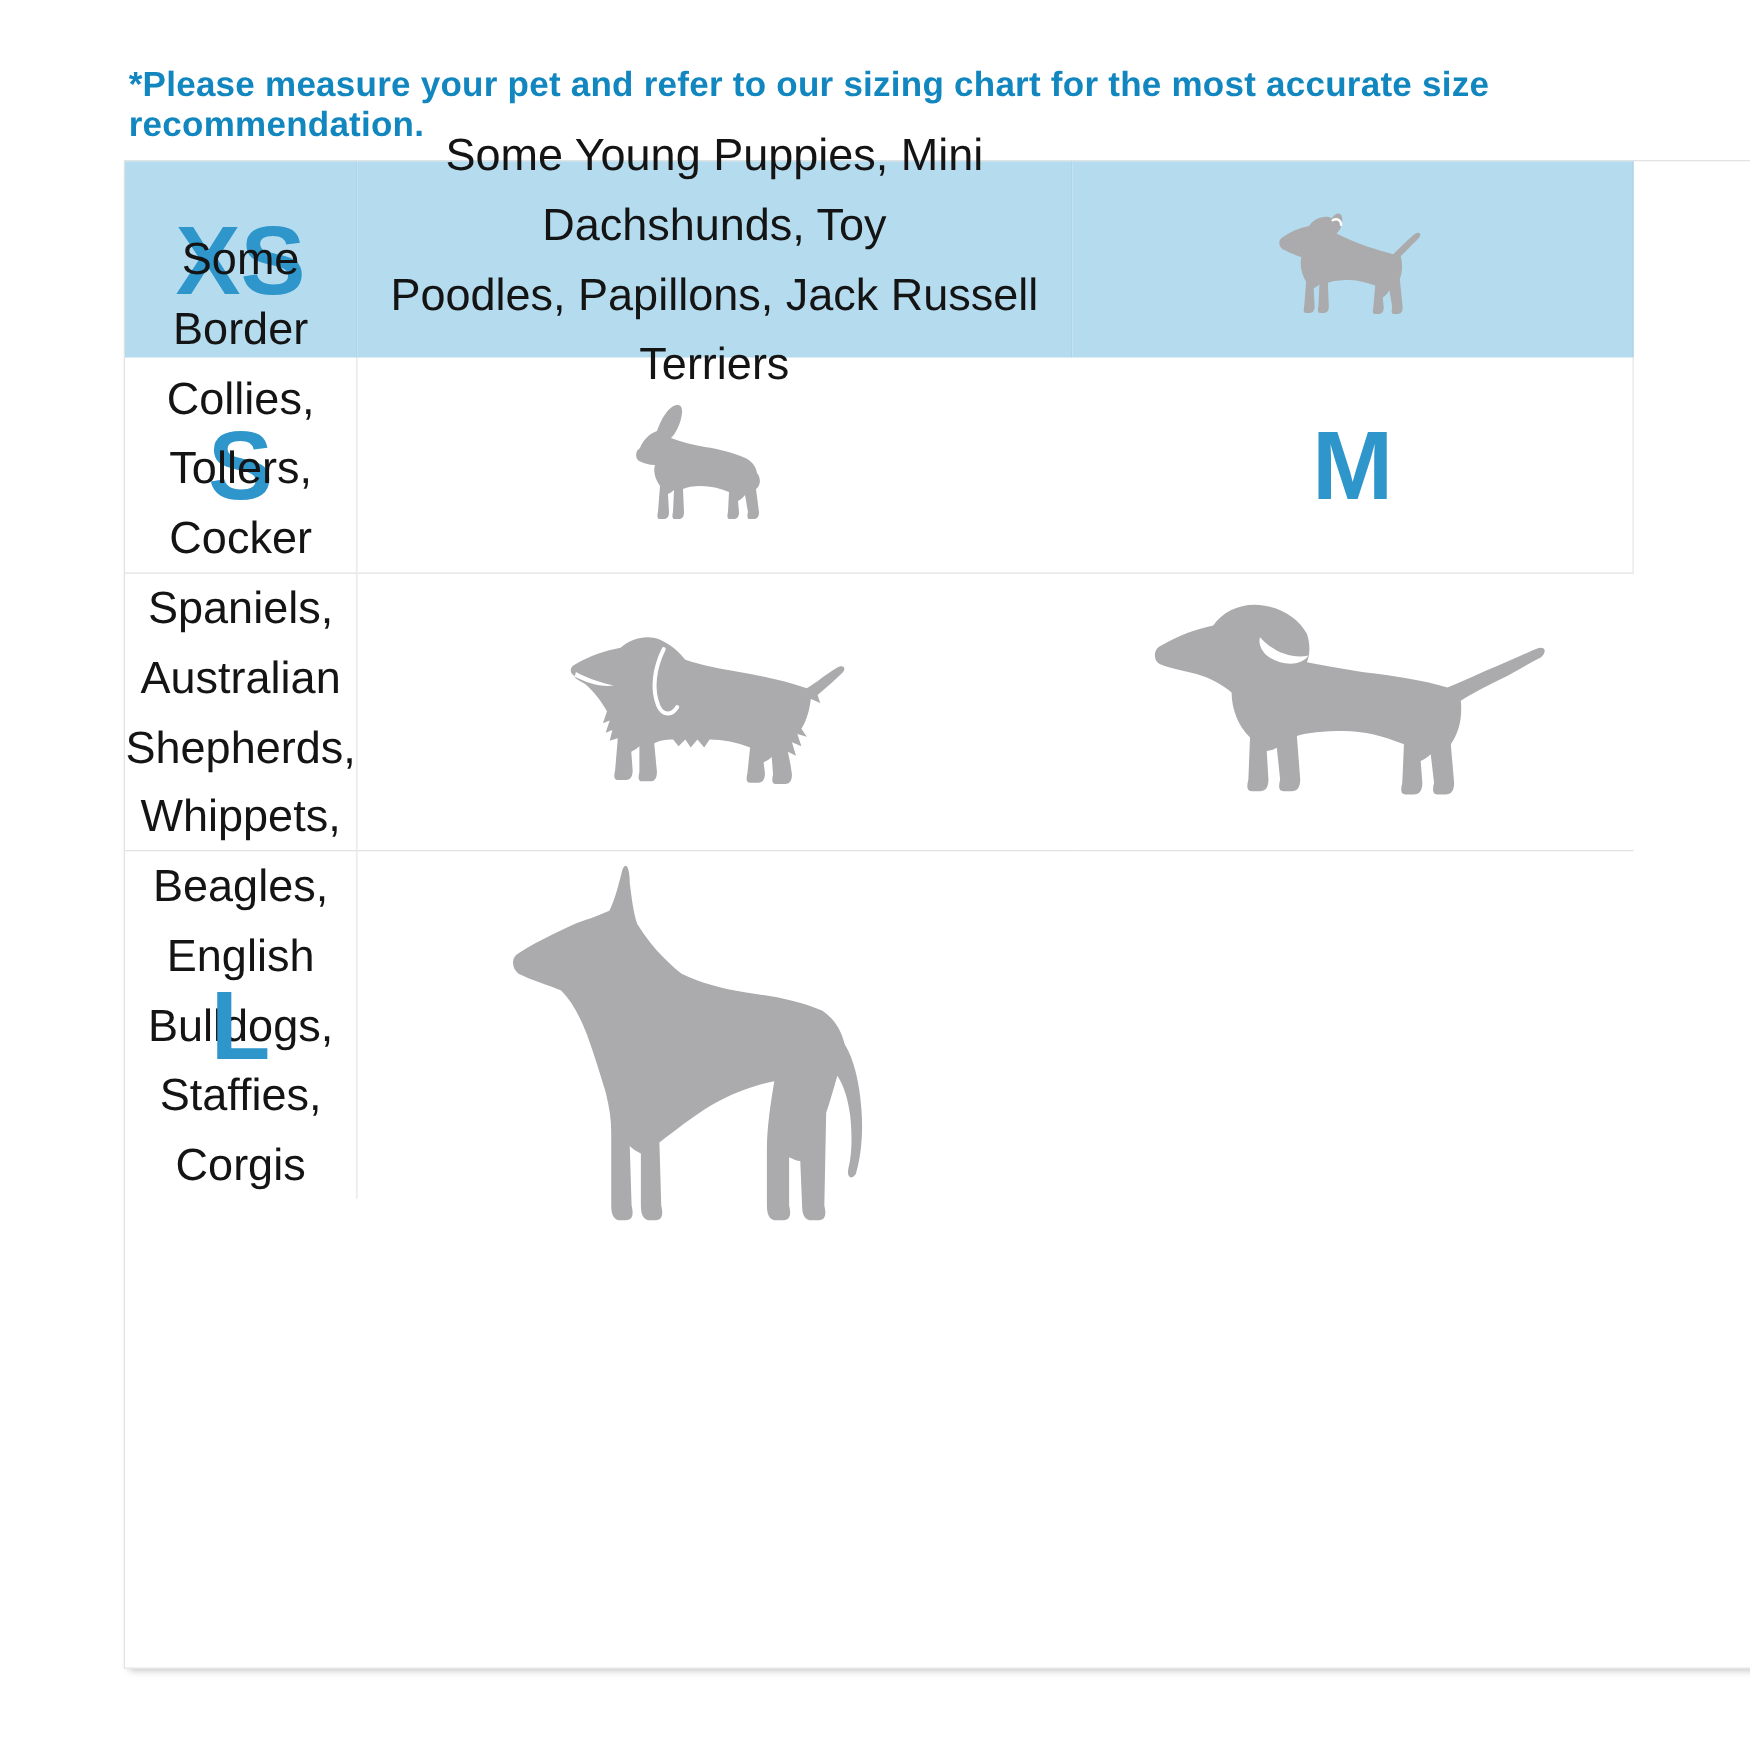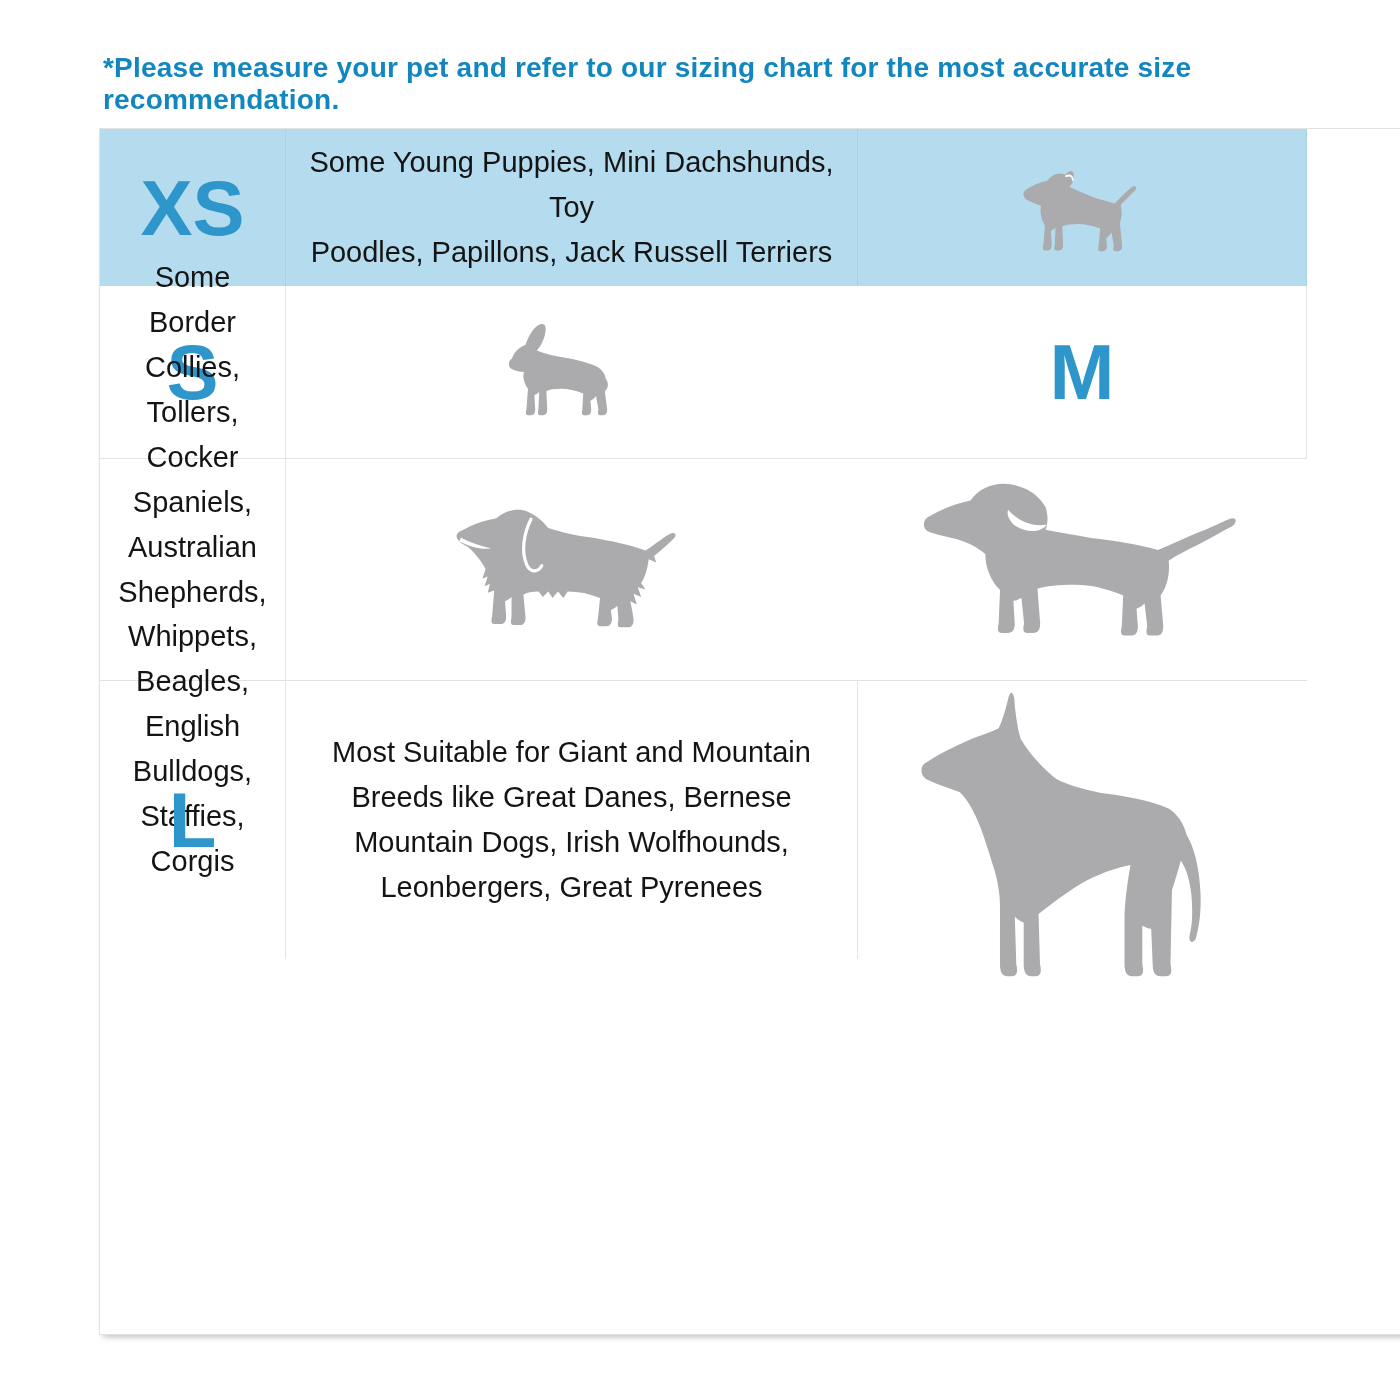--- a/index.html
+++ b/index.html
@@ -58,21 +58,21 @@
     border-bottom: none;
     border-right: 1px solid rgba(0,0,0,0.05);
   }
   .size-label {
     font-size: 78px;
     font-weight: bold;
     color: var(--label-blue);
     line-height: 1;
   }
   .size-desc {
-    font-size: 29px;
+    font-size: 36px;
     color: #141414;
     text-align: center;
     line-height: 1.55;
     white-space: pre-line;
     padding: 0 20px;
   }
   .dog svg { display: block; }
   .dog .sil { fill: var(--dog-gray); }
   .dog .detail-fill { fill: #ffffff; }
   .dog .detail-line { fill: none; stroke: #ffffff; stroke-width: 3; stroke-linecap: round; }
@@ -127,25 +127,19 @@
   <div class="cell last-col dog dog-ml">
     <svg width="348" height="228" viewBox="0 0 260 170" aria-hidden="true">
       <path class="sil" d="M14 56 C10 54 10 47 15 45 C25 39 36 35 46 33 C52 24 64 19 76 21 C88 23 97 29 102 38 C104 44 104 50 102 55 C112 57 124 59 136 61 C154 63 172 66 186 70 C196 66 206 61 216 57 C226 53 234 49 239 47 C244 45 246 48 242 52 C234 56 226 61 218 65 C208 70 200 74 194 78 C195 88 193 97 188 104 L190 127 C190 132 188 134 185 134 L180 134 C177 134 177 131 178 127 L176 110 C174 112 172 113 170 114 L171 127 C171 132 169 134 166 134 L161 134 C158 134 158 131 159 127 L160 104 C148 99 136 96 124 96 C112 96 102 97 96 99 L98 125 C98 130 96 132 93 132 L88 132 C85 132 85 129 86 125 L84 106 C82 107 80 108 78 108 L79 125 C79 130 77 132 74 132 L69 132 C66 132 66 129 67 125 L68 100 C61 93 57 83 57 73 C51 68 43 64 36 62 C28 60 18 58 14 56 Z"></path>
       <path class="detail-fill" d="M74 40 C82 49 93 53 103 51 C98 58 86 57 78 51 C74 47 73 43 74 40 Z"></path>
     </svg>
   </div>
 
   <div class="cell last-row">
     <span class="size-label">L</span>
   </div>
-  <div class="cell last-row">
-    <div class="size-desc">Most Suitable for Giant and Mountain
-Breeds like Great Danes, Bernese
-Mountain Dogs, Irish Wolfhounds,
-Leonbergers, Great Pyrenees</div>
-  </div>
   <div class="cell last-row last-col dog dog-l">
     <svg width="356" height="341" viewBox="0 0 240 230" aria-hidden="true">
       <path class="sil" d="M14 76 C10 78 10 84 14 87 C22 91 30 93 37 96 C43 102 47 110 51 120 C55 131 58 141 61 151 C63 159 64 166 64 172 L64 212 C64 218 66 220 69 220 L72 220 C76 220 76 216 75 212 L74 180 C76 182 78 183 80 184 L80 212 C80 218 82 220 85 220 L88 220 C92 220 92 216 91 212 L90 178 C98 172 108 164 118 158 C130 151 142 147 152 145 C150 157 148 170 148 182 L148 212 C148 218 150 220 153 220 L157 220 C161 220 161 216 160 212 L160 186 C162 187 164 188 166 188 L167 212 C167 218 169 220 172 220 L176 220 C180 220 180 216 179 212 L180 162 C182 156 184 149 186 142 C190 148 192 156 193 164 C194 174 194 184 192 192 C191 196 193 199 196 195 C199 185 200 172 199 160 C198 146 195 133 190 125 C188 117 184 111 178 107 C164 101 150 99 136 97 C124 95 112 92 102 87 C92 79 84 70 78 60 C76 54 75 46 74 38 C74 30 72 26 70 31 C68 39 66 47 63 53 C58 55 54 57 50 58 C44 60 38 63 32 66 C26 69 20 72 14 76 Z"></path>
     </svg>
   </div>
 
 </div>
 
 </body></html>

